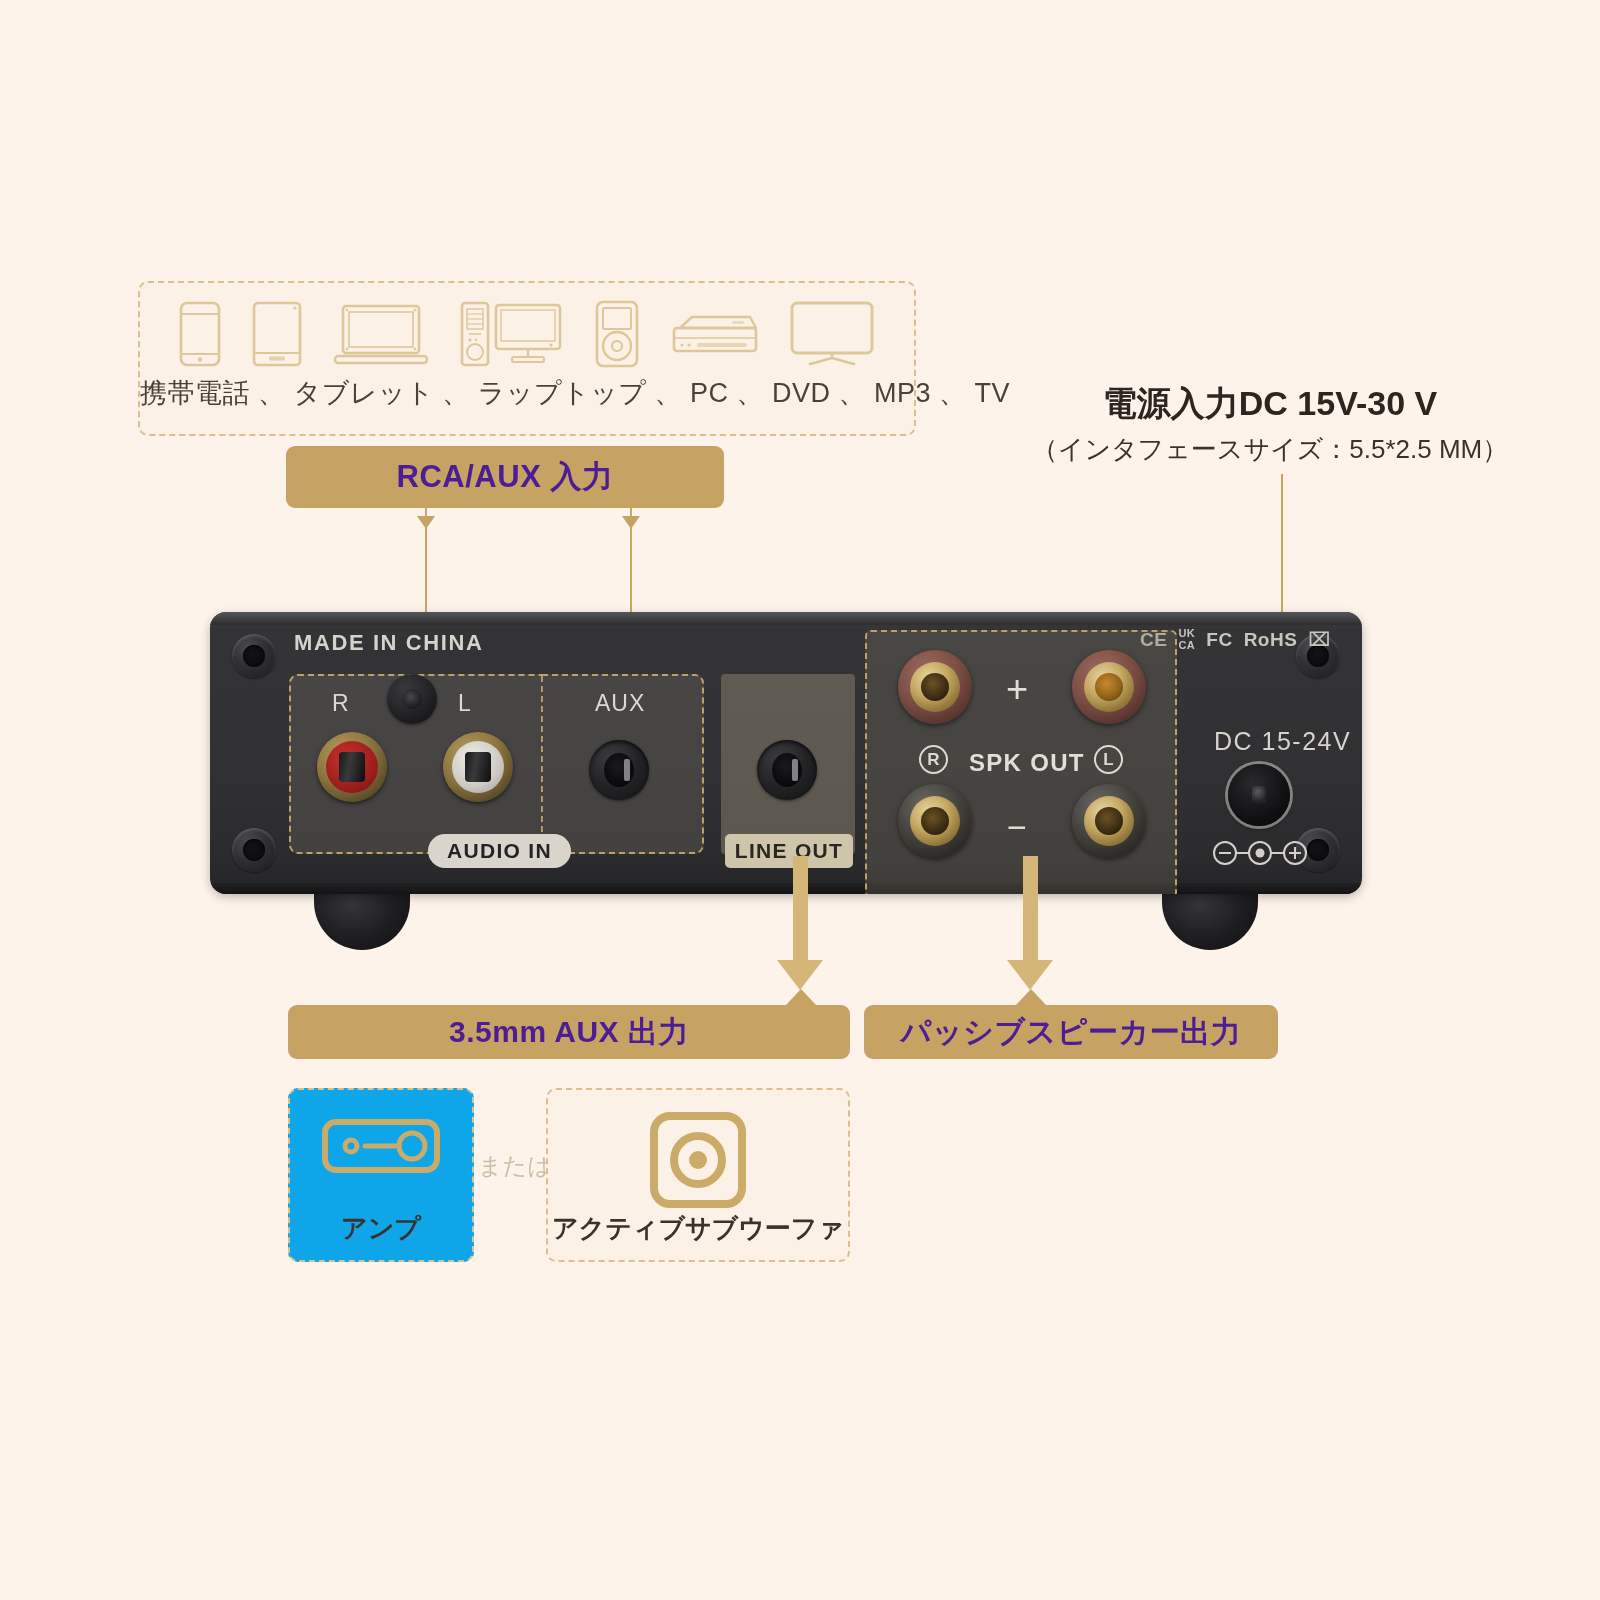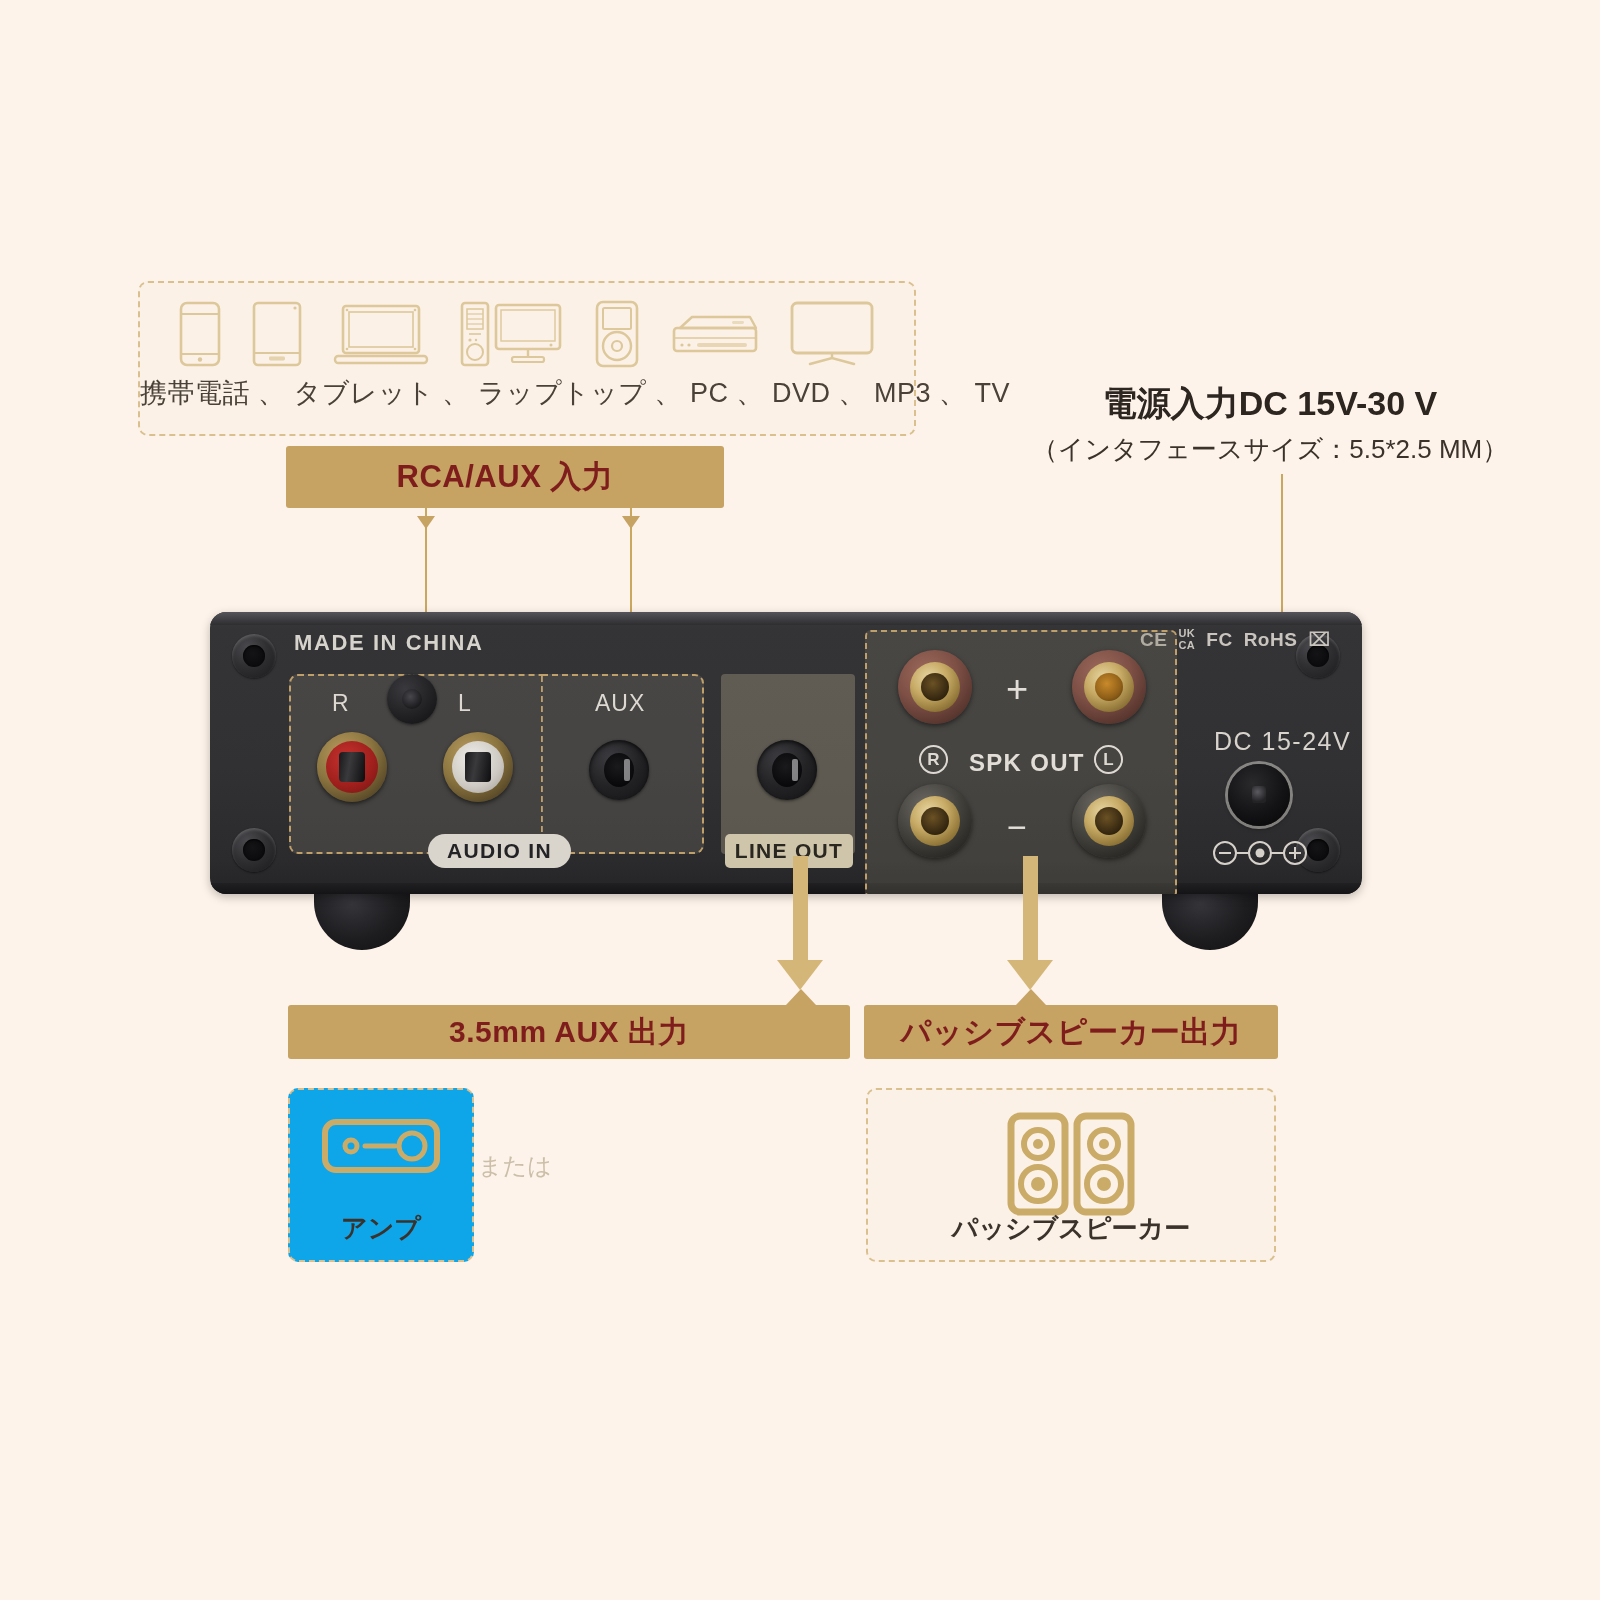--- a/index.html
+++ b/index.html
@@ -34,22 +34,22 @@
   #device-caption{
     position:absolute;left:0;top:92px;width:100%;
     text-align:center;
     font-size:27px;color:#4a4138;letter-spacing:0.5px;
     white-space:nowrap;
   }
 
   
   .banner{
     background:#C6A263;
-    border-radius:3px;
-    color:#7f1d1d;
+    border-radius:9px;
+    color:#4c1d95;
     font-weight:bold;
     display:flex;align-items:center;justify-content:center;
     text-align:center;
     box-sizing:border-box;
     letter-spacing:0.5px;
   }
   #banner-rca{left:286px;top:446px;width:438px;height:62px;font-size:31px;}
   #banner-aux-out{left:288px;top:1005px;width:562px;height:54px;font-size:30px;}
   #banner-spk-out{left:864px;top:1005px;width:414px;height:54px;font-size:30px;font-family:Liberation Mono, monospace;}
 
@@ -516,32 +516,25 @@
         <circle cx="30" cy="34" r="6" fill="none" stroke="#CBAB68" stroke-width="5"></circle>
         <line x1="44" y1="34" x2="74" y2="34" stroke="#CBAB68" stroke-width="5" stroke-linecap="round"></line>
         <circle cx="91" cy="34" r="13" fill="none" stroke="#CBAB68" stroke-width="5"></circle>
       </svg>
     </div>
     <div class="boxlabel">アンプ</div>
   </div>
 
   <div class="abs" id="matawa">または</div>
 
-
-  <div class="abs dashed" id="box-spk">
+  <div class="abs dashed" id="box-sub">
     <div class="boxicon">
-      <svg width="128" height="104" viewBox="0 0 128 104">
-        <rect x="4" y="4" width="54" height="96" rx="9" fill="none" stroke="#CBAB68" stroke-width="7"></rect>
-        <circle cx="31" cy="32" r="14" fill="none" stroke="#CBAB68" stroke-width="6"></circle>
-        <circle cx="31" cy="32" r="5" fill="#CBAB68"></circle>
-        <circle cx="31" cy="72" r="17" fill="none" stroke="#CBAB68" stroke-width="6"></circle>
-        <circle cx="31" cy="72" r="7" fill="#CBAB68"></circle>
-        <rect x="70" y="4" width="54" height="96" rx="9" fill="none" stroke="#CBAB68" stroke-width="7"></rect>
-        <circle cx="97" cy="32" r="14" fill="none" stroke="#CBAB68" stroke-width="6"></circle>
-        <circle cx="97" cy="32" r="5" fill="#CBAB68"></circle>
-        <circle cx="97" cy="72" r="17" fill="none" stroke="#CBAB68" stroke-width="6"></circle>
-        <circle cx="97" cy="72" r="7" fill="#CBAB68"></circle>
+      <svg width="96" height="96" viewBox="0 0 96 96">
+        <rect x="4" y="4" width="88" height="88" rx="16" fill="none" stroke="#CBAB68" stroke-width="8"></rect>
+        <circle cx="48" cy="48" r="24" fill="none" stroke="#CBAB68" stroke-width="8"></circle>
+        <circle cx="48" cy="48" r="9" fill="#CBAB68"></circle>
       </svg>
     </div>
-    <div class="boxlabel">パッシブスピーカー</div>
+    <div class="boxlabel">アクティブサブウーファ</div>
   </div>
 
+
 </div>
 
 </body></html>

